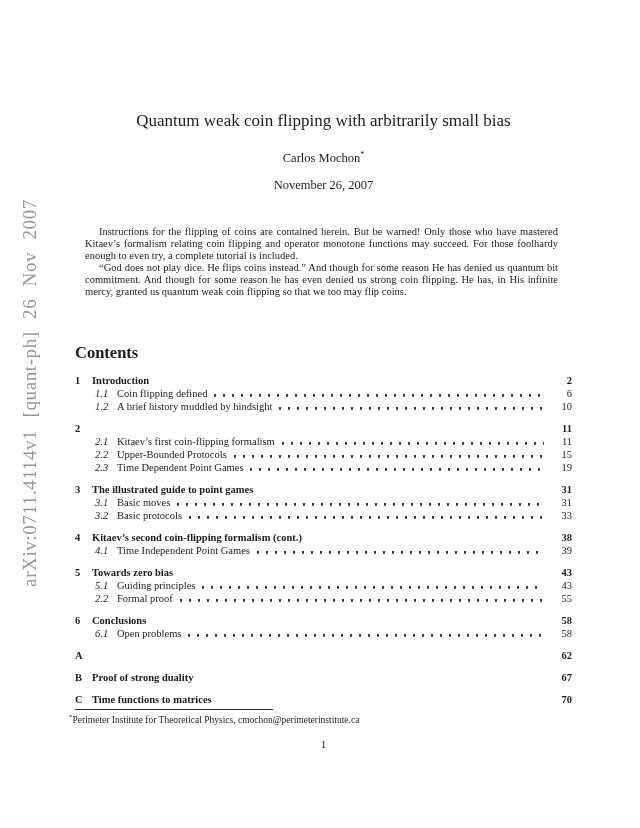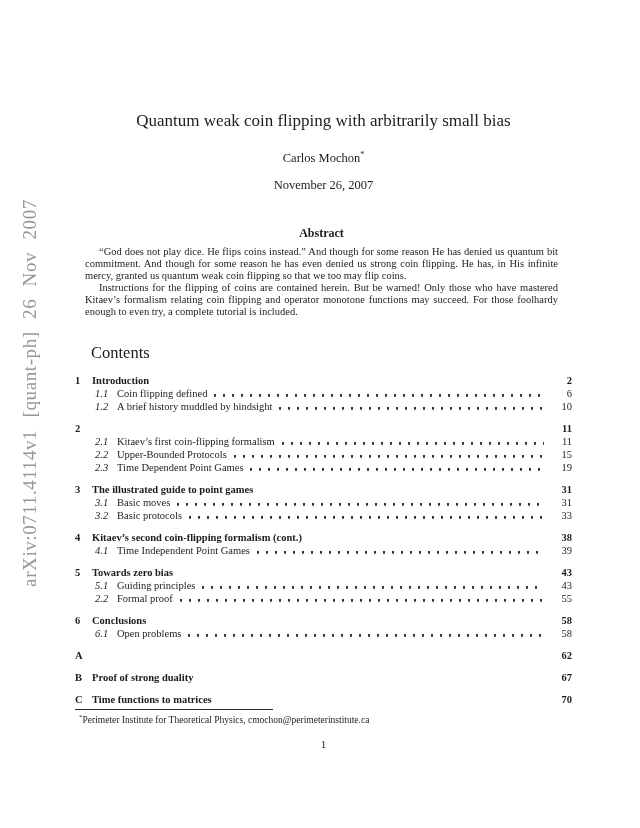--- a/index.html
+++ b/index.html
@@ -32,22 +32,22 @@
   .date { top: 178px; font-size: 12.5px; }
 
   .abstract { position: absolute; left: 85px; top: 226px; width: 473px; }
   .abstract-heading { text-align: center; font-weight: bold; font-size: 12px; margin: 0 0 5px 0; }
   .abstract p {
     margin: 0; font-size: 10.5px; line-height: 11.9px;
     text-align: justify; text-indent: 14px;
   }
 
   .contents-heading {
-    position: absolute; left: 91px; top: 343px;
-    font-size: 16.5px; font-weight: normal; margin: 0;
+    position: absolute; left: 75px; top: 343px;
+    font-size: 16.5px; font-weight: bold; margin: 0;
   }
 
   .toc { position: absolute; left: 75px; top: 374px; width: 497px; font-size: 10.5px; }
   .toc-group { margin-top: 9px; }
   .toc-group:first-child { margin-top: 0; }
   .toc-row { display: flex; align-items: baseline; height: 13px; line-height: 13px; }
   .toc-row.bold { font-weight: bold; }
   .toc-num { flex: 0 0 17px; }
   .toc-row.sub .toc-sub-indent { flex: 0 0 20px; }
   .toc-row.sub .toc-num { flex: 0 0 22px; font-weight: normal; font-style: italic; }
@@ -58,21 +58,21 @@
     margin: 0 6px 3px 7px;
     background-image: radial-gradient(circle at 1px 1.2px, #333 1px, rgba(0,0,0,0) 1.35px);
     background-size: 9px 2.6px;
     background-repeat: repeat-x;
     background-position: left bottom;
   }
   .toc-page { flex: 0 0 22px; text-align: right; }
 
   .footnote-rule { position: absolute; left: 75px; top: 709px; width: 198px; height: 0; border-top: 1px solid #2a2a2a; }
   .footnote {
-    position: absolute; left: 69px; top: 713px; width: 497px;
+    position: absolute; left: 59px; top: 713px; width: 497px;
     font-size: 9.5px; padding-left: 0; text-indent: 10px;
   }
   .footnote sup { font-size: 7px; }
 
   .page-number { position: absolute; left: 75px; top: 738px; width: 497px; text-align: center; font-size: 11px; }
 </style>
 </head>
 <body>
 
 <div class="page">
@@ -81,23 +81,22 @@
     <div class="watermark">arXiv:0711.4114v1  [quant-ph]  26 Nov 2007</div>
   </div>
 
   <div class="centered author"><span>Carlos Mochon</span><sup>*</sup></div>
 
   <div class="centered title">Quantum weak coin flipping with arbitrarily small bias</div>
 
   <div class="centered date">November 26, 2007</div>
 
   <div class="abstract">
-    <div class="abstract-heading">Abstract</div>
+    <p>Instructions for the flipping of coins are contained herein. But be warned! Only those who have mastered Kitaev’s formalism relating coin flipping and operator monotone functions may succeed. For those foolhardy enough to even try, a complete tutorial is included.</p>
     <p>“God does not play dice. He flips coins instead.” And though for some reason He has denied us quantum bit commitment. And though for some reason he has even denied us strong coin flipping. He has, in His infinite mercy, granted us quantum weak coin flipping so that we too may flip coins.</p>
-    <p>Instructions for the flipping of coins are contained herein. But be warned! Only those who have mastered Kitaev’s formalism relating coin flipping and operator monotone functions may succeed. For those foolhardy enough to even try, a complete tutorial is included.</p>
   </div>
 
   <h1 class="contents-heading">Contents</h1>
 
   <div class="toc" id="toc">
       <div class="toc-group">
         <div class="toc-row bold">
           <span class="toc-num">1</span>
           <span class="toc-title">Introduction</span>
           <span class="toc-spacer"></span>

